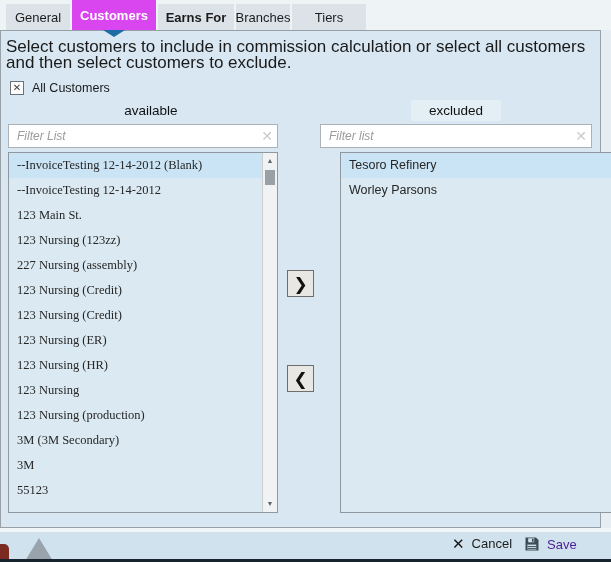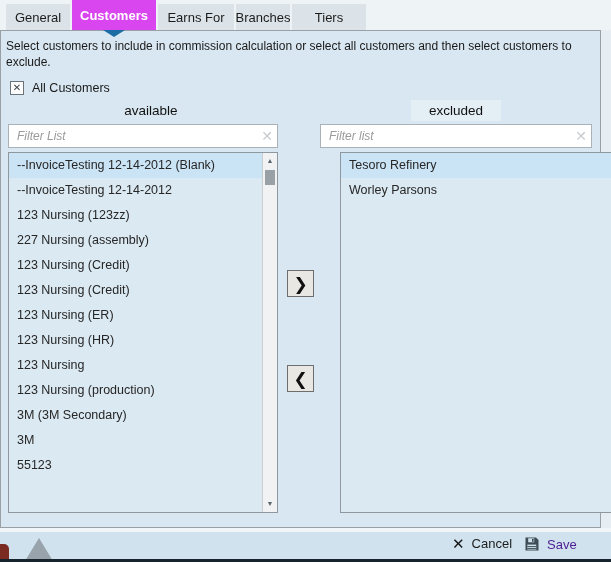--- a/index.html
+++ b/index.html
@@ -19,32 +19,32 @@
   .tab.active {
     height:30px; background:#d946ef; color:#ffffff; font-weight:bold; position:relative;
   }
   .tab.active::after {
     content:""; position:absolute; left:50%; bottom:-7px; transform:translateX(-50%);
     border-left:11px solid transparent; border-right:11px solid transparent;
     border-top:7px solid #1b6da3;
   }
   .tab.w-general { width:64px; }
   .tab.w-customers { width:84px; }
-  .tab.w-earnsfor { width:76px; }
+  .tab.w-earnsfor { width:76px;font-weight:bold; }
   .tab.w-branches { width:54px; }
   .tab.w-tiers { width:74px; }
   
   .panel {
     position:absolute; left:0; top:30px; width:601px; height:498px;
     background:#d8e7f1; border:1px solid #99a1a7;
   }
   .right-margin { position:absolute; left:601px; top:30px; width:10px; height:502px; background:#e6eef3; }
   .description {
     position:absolute; left:6px; top:39px; width:592px;
-    font-size:12px; line-height:15.5px; color:#1a1a1a;
+    font-size:17px; line-height:15.5px; color:#1a1a1a;
   }
   
   .checkbox-row { position:absolute; left:10px; top:81px; display:flex; align-items:center; gap:8px; }
   .checkbox {
     width:14px; height:14px; background:#fdfdfd; border:1px solid #6b7278;
     display:flex; align-items:center; justify-content:center;
     font-size:10px; font-weight:bold; color:#3c4247; line-height:1;
   }
   .checkbox-label { font-size:12.5px; color:#1a1a1a; }
   
@@ -65,21 +65,21 @@
   }
   .filter input::placeholder { font-style:italic; color:#9b9b9b; }
   .filter .clear-x {
     width:20px; text-align:center; color:#c9cccf; font-weight:bold; font-size:14px; cursor:pointer;
   }
   
   .listbox {
     position:absolute; top:152px; height:361px; background:#dbe9f2;
     border:1px solid #8f989e; overflow:hidden;
   }
-  .listbox.left { left:8px; width:270px; }
+  .listbox.left { left:8px; width:270px;font-family:Liberation Serif, serif; }
   .listbox.right { left:340px; width:316px; }
   .list-items { position:absolute; left:0; top:0; right:15px; bottom:0; overflow:hidden; }
   .list-item {
     height:25px; line-height:25px; padding-left:8px; font-size:12.5px; color:#262626;
     white-space:nowrap; overflow:hidden;
   }
   .list-item.selected { background:#cbe4f5; }
   .v-scrollbar {
     position:absolute; right:0; top:0; width:15px; height:100%;
     background:#f0f2f3; border-left:1px solid #c9ced1;
@@ -154,20 +154,21 @@
   </div>
   <div class="filter right">
     <input type="text" placeholder="Filter list" style="">
     <span class="clear-x">✕</span>
   </div>
 
   <div class="listbox left">
     <div class="list-items">
         <div class="list-item selected">--InvoiceTesting 12-14-2012 (Blank)</div>
         <div class="list-item">--InvoiceTesting 12-14-2012</div>
+        <div class="list-item">123 Main St.</div>
         <div class="list-item">123 Nursing (123zz)</div>
         <div class="list-item">227 Nursing (assembly)</div>
         <div class="list-item">123 Nursing (Credit)</div>
         <div class="list-item">123 Nursing (Credit)</div>
         <div class="list-item">123 Nursing (ER)</div>
         <div class="list-item">123 Nursing (HR)</div>
         <div class="list-item">123 Nursing</div>
         <div class="list-item">123 Nursing (production)</div>
         <div class="list-item">3M (3M Secondary)</div>
         <div class="list-item">3M</div>

